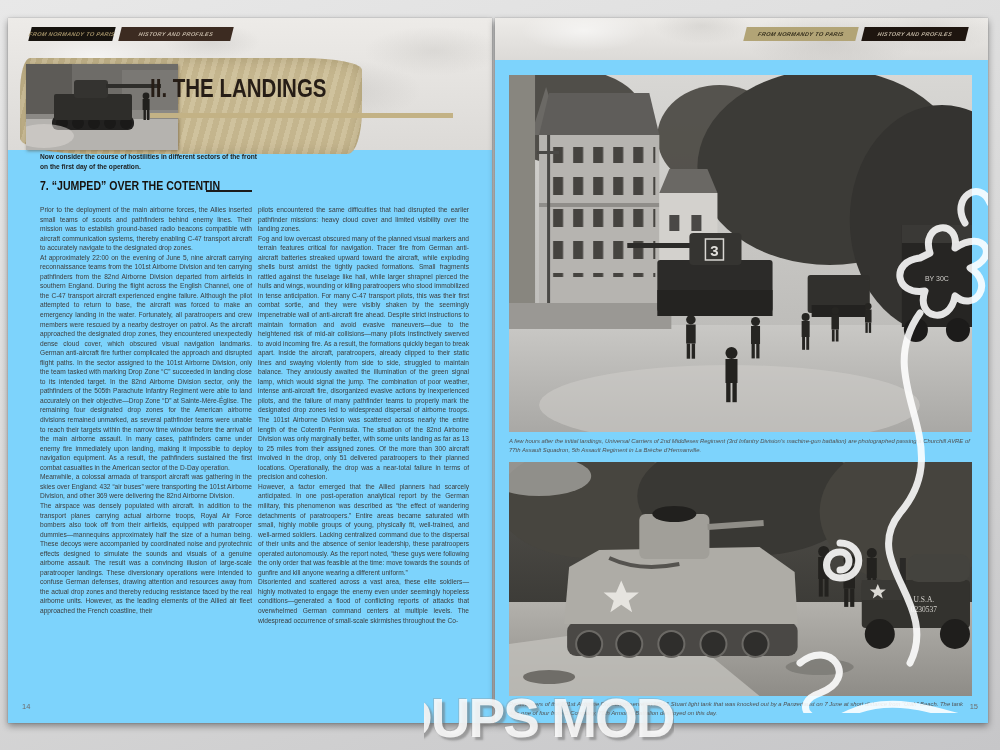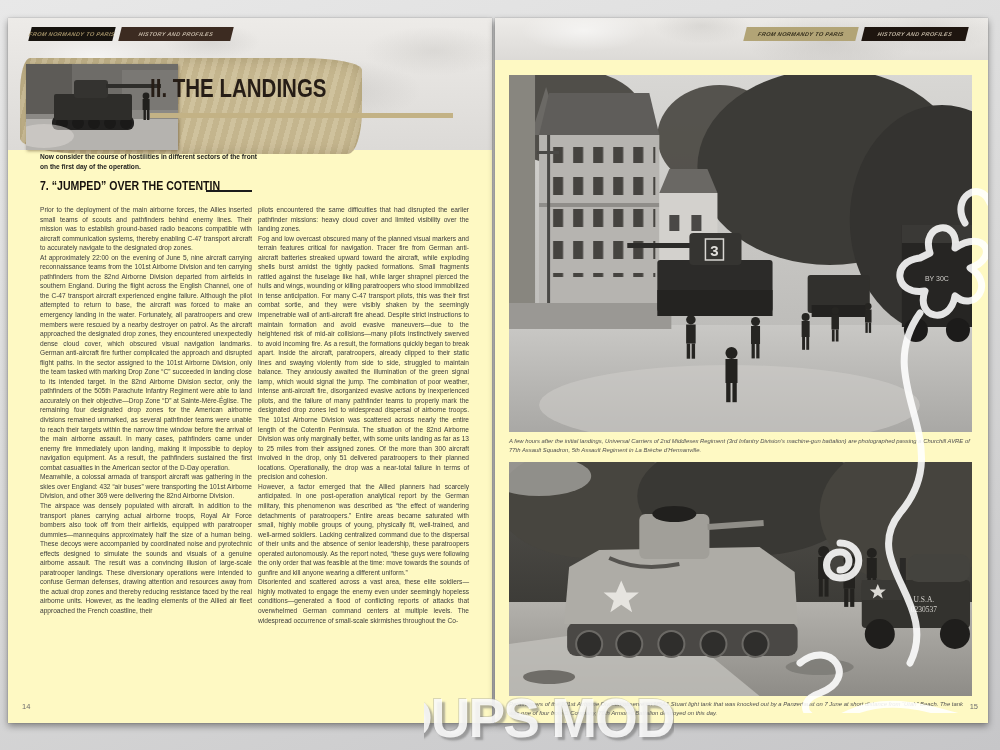--- a/index.html
+++ b/index.html
@@ -1,21 +1,21 @@
 <!DOCTYPE html>
 <html><head>
 <meta charset="utf-8">
 <style>
   html,body { margin:0; padding:0; }
   body {
     width:1000px; height:750px; position:relative; overflow:hidden;
     background: linear-gradient(160deg,#e8e8e8 0%,#d8d8d8 55%,#c6c6c8 100%);
     font-family:"Liberation Sans", sans-serif;
   }
-  .page { position:absolute; top:18px; height:705px; background:#fef9c3;
+  .page { position:absolute; top:18px; height:705px; background:#7dd3fc;
     box-shadow:0 3px 7px rgba(0,0,0,.40), 0 0 1px rgba(0,0,0,.35); }
   .page-left  { left:8px;  width:484px; }
   .page-right { left:495px; width:493px; }
 
   .band { position:absolute; left:0; right:0; top:0;
     background:
       radial-gradient(ellipse 90px 30px at 18% 30%, rgba(255,255,255,.55), transparent 70%),
       radial-gradient(ellipse 120px 45px at 68% 55%, rgba(165,163,160,.28), transparent 70%),
       radial-gradient(ellipse 70px 26px at 42% 18%, rgba(158,156,152,.22), transparent 70%),
       radial-gradient(ellipse 100px 35px at 88% 25%, rgba(160,158,154,.20), transparent 70%),

